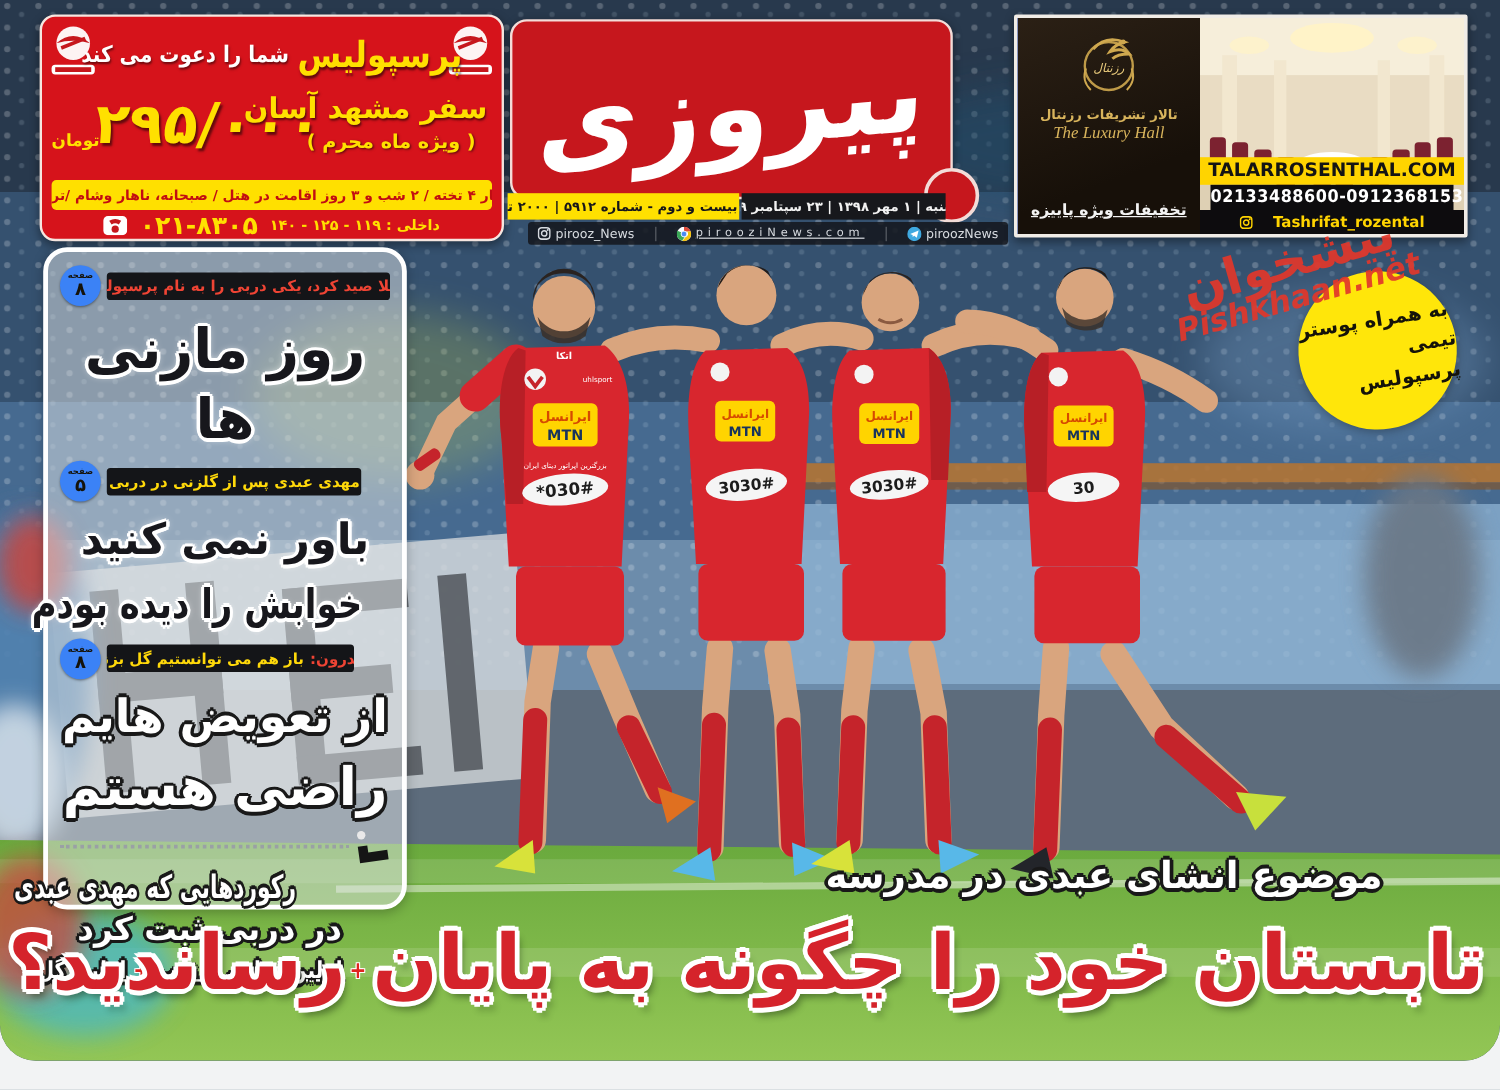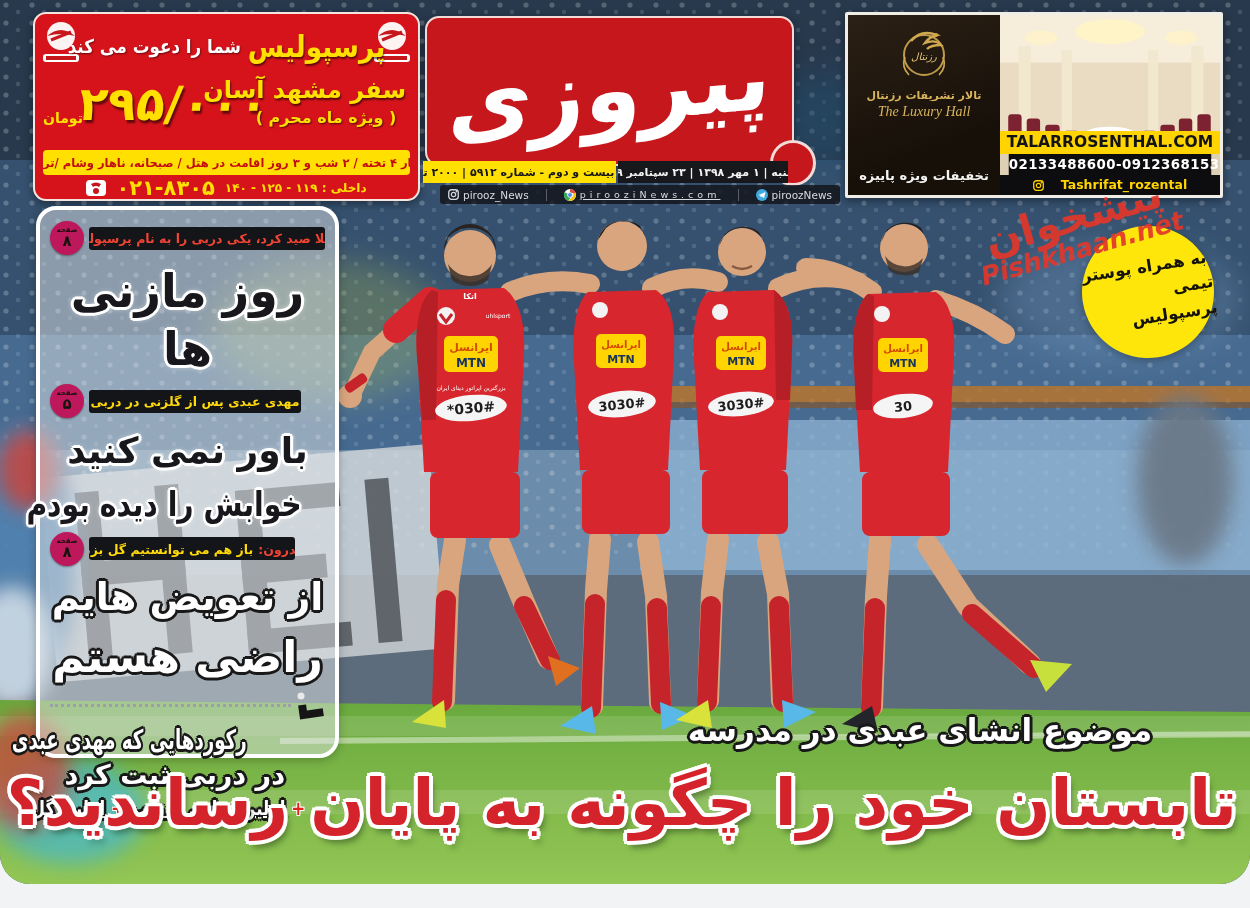--- a/index.html
+++ b/index.html
@@ -46,33 +46,33 @@
   .spread{letter-spacing:4px;font-size:9.5px;text-decoration:underline;}
   .sep{width:1px;height:12px;background:#5a5f66;}
 
   
   .hall-ad{left:845px;top:12px;width:372px;height:180px;border-radius:2px;border:3px solid #f0ece6;
            background:#1d4ed8;box-shadow:0 3px 8px rgba(0,0,0,.4);overflow:hidden;display:flex;}
   .hall-left{width:152px;height:100%;background:linear-gradient(160deg,#2b2015 0%,#171009 70%);
              display:flex;flex-direction:column;align-items:center;padding:8px 6px;box-sizing:border-box;color:#d8b45c;}
   .hall-brand-fa{font-size:11px;font-weight:bold;margin-top:4px;}
   .hall-brand-en{font-family:"Liberation Serif",serif;font-style:italic;font-size:14px;margin-top:2px;}
-  .hall-promo{margin-top:auto;color:#f3f3f3;font-size:13px;font-weight:bold;padding-bottom:4px;}
+  .hall-promo{margin-top:auto;color:#f3f3f3;font-size:13px;font-weight:bold;padding-bottom:4px;text-decoration:underline;}
   .hall-right{position:relative;flex:1;height:100%;}
   .hall-stack{position:absolute;left:0;right:0;bottom:0;}
   .hall-web{background:#ffd400;color:#141414;font-weight:bold;font-size:15.5px;text-align:center;height:23px;line-height:23px;}
   .hall-tel{background:#0d0c0e;color:#fff;font-weight:bold;font-size:14.5px;text-align:center;height:21px;line-height:21px;letter-spacing:.5px;}
   .hall-insta{background:#0d0c0e;color:#ffd400;font-weight:bold;font-size:12.5px;text-align:center;height:20px;line-height:20px;
               display:flex;align-items:center;justify-content:center;gap:17px;}
 
   
   .sidebar{left:36px;top:206px;width:303px;height:552px;border:4px solid #fff;border-radius:20px;
            background:rgba(226,229,231,.5);box-sizing:border-box;padding:8px 10px;box-shadow:0 2px 10px rgba(0,0,0,.25);}
   .kicker-row{display:flex;align-items:center;gap:5px;margin:3px 0;}
-  .page-circle{width:34px;height:34px;border-radius:50%;background:#be185d;color:#15130a;flex:0 0 34px;
+  .page-circle{width:34px;height:34px;border-radius:50%;background:#3b82f6;color:#15130a;flex:0 0 34px;
                display:flex;flex-direction:column;align-items:center;justify-content:center;line-height:1;box-shadow:0 1px 2px rgba(0,0,0,.4);}
   .page-circle .pc-l{font-size:7px;font-weight:bold;}
   .page-circle .pc-n{font-size:15px;font-weight:bold;}
   .kicker-strip{background:#141518;height:23px;border-radius:3px;display:flex;align-items:center;justify-content:center;
                 padding:0 8px;overflow:hidden;}
   .k-red{color:#ef4434;font-size:12.5px;font-weight:bold;}
   .k-yellow{color:#ffd90a;font-size:12.5px;font-weight:bold;}
   .outline-w{color:#17171c;text-shadow:-2px -2px 0 #fff,2px -2px 0 #fff,-2px 2px 0 #fff,2px 2px 0 #fff,0 -3px 0 #fff,0 3px 0 #fff,-3px 0 0 #fff,3px 0 0 #fff,0 0 7px rgba(255,255,255,.95);}
   .outline-b{color:#fff;text-shadow:-2px -2px 0 #191919,2px -2px 0 #191919,-2px 2px 0 #191919,2px 2px 0 #191919,0 -3px 0 #191919,0 3px 0 #191919,-3px 0 0 #191919,3px 0 0 #191919;}
   .sb-h{font-weight:bold;text-align:center;line-height:1.25;}

